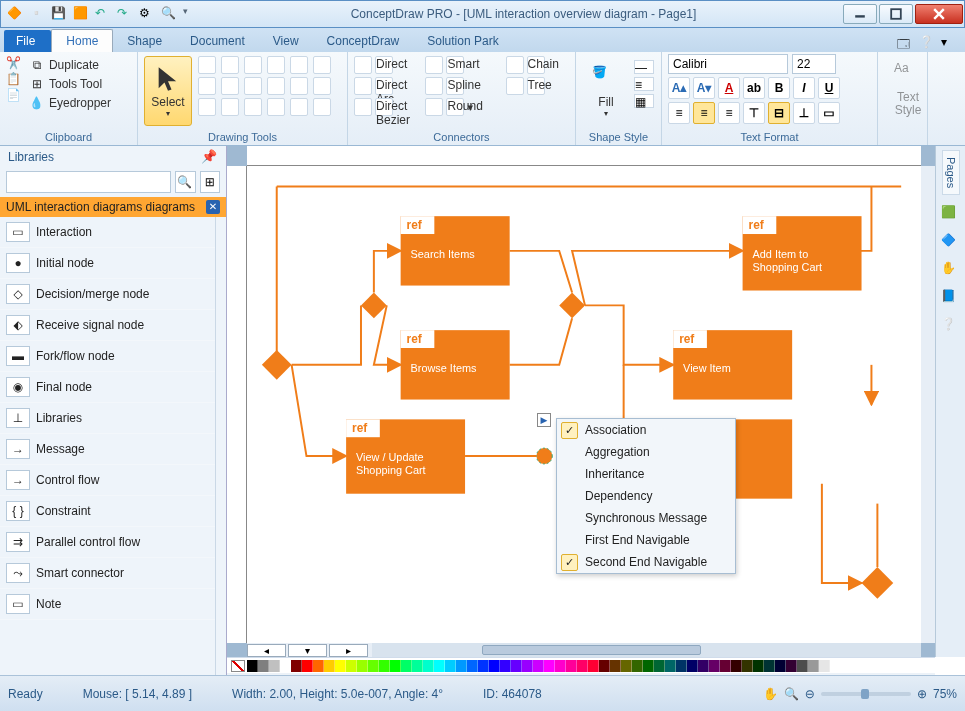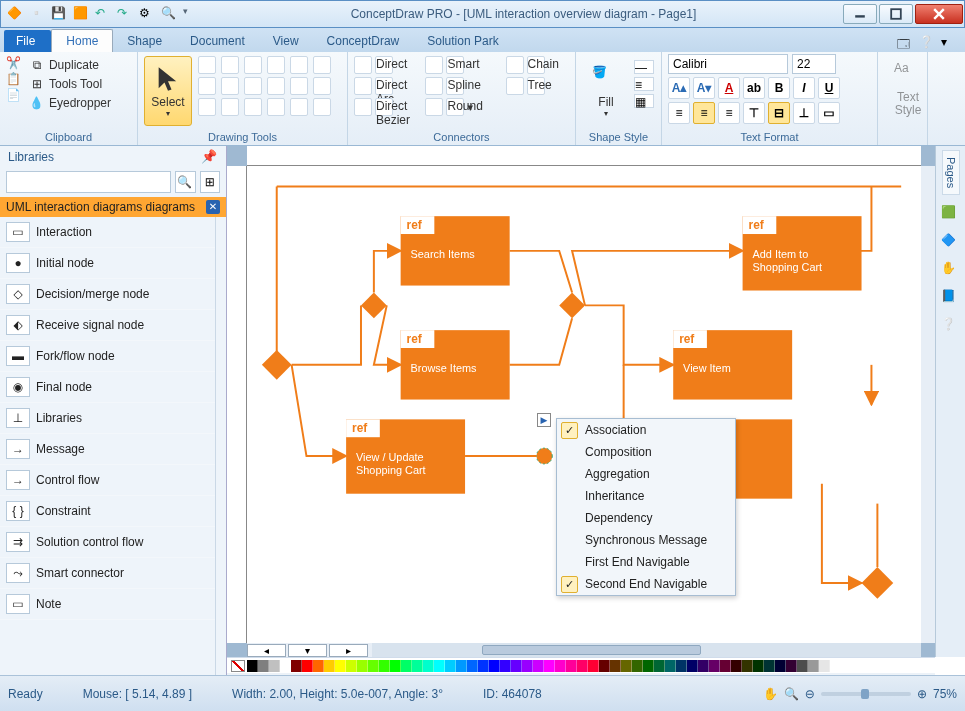--- a/index.html
+++ b/index.html
@@ -345,21 +345,21 @@
       <div class="lib-item">
         <span class="thumb">→</span>
         <span>Control flow</span>
       </div>
       <div class="lib-item">
         <span class="thumb">{ }</span>
         <span>Constraint</span>
       </div>
       <div class="lib-item">
         <span class="thumb">⇉</span>
-        <span>Solution control flow</span>
+        <span>Parallel control flow</span>
       </div>
       <div class="lib-item">
         <span class="thumb">⤳</span>
         <span>Smart connector</span>
       </div>
       <div class="lib-item">
         <span class="thumb">▭</span>
         <span>Note</span>
       </div>
     </div>
@@ -449,21 +449,20 @@
   <div class="vtab">Pages</div>
   <span class="ric">🟩</span>
   <span class="ric">🔷</span>
   <span class="ric">✋</span>
   <span class="ric">📘</span>
   <span class="ric" style="color:#2863b0">❔</span>
 </div>
 
 <div class="ctx" id="ctx" style="left:556px; top:418px">
     <div class="ctx-item"><span class="chk">✓</span>Association</div>
-    <div class="ctx-item">Composition</div>
     <div class="ctx-item">Aggregation</div>
     <div class="ctx-item">Inheritance</div>
     <div class="ctx-item">Dependency</div>
     <div class="ctx-item">Synchronous Message</div>
     <div class="ctx-item">First End Navigable</div>
     <div class="ctx-item"><span class="chk">✓</span>Second End Navigable</div>
     <div style="position: absolute; left: -20px; top: -6px; width: 14px; height: 14px; background: rgb(255, 255, 255); border: 1px solid rgb(136, 136, 136); display: flex; align-items: center; justify-content: center; font-size: 9px; color: rgb(40, 99, 176);">▶</div>
   </div>
 
 <div class="palette-row" id="palette">
@@ -521,21 +520,21 @@
     <div class="sw" style="background: rgb(77, 77, 77);"></div>
     <div class="sw" style="background: rgb(153, 153, 153);"></div>
     <div class="sw" style="background: rgb(230, 230, 230);"></div>
   </div>
 
 <div class="sheet-tabs"></div>
 
 <div class="status">
   <span>Ready</span>
   <span>Mouse: [ 5.14, 4.89 ]</span>
-  <span>Width: 2.00,  Height: 5.0e-007,  Angle: 3°</span>
+  <span>Width: 2.00,  Height: 5.0e-007,  Angle: 4°</span>
   <span>ID: 464078</span>
   <div class="zoom">
     <span>✋</span>
     <span>🔍</span>
     <span>⊖</span>
     <div class="zline">
         <div class="zthumb"></div>
       </div>
     <span>⊕</span>
     <span>75%</span>

